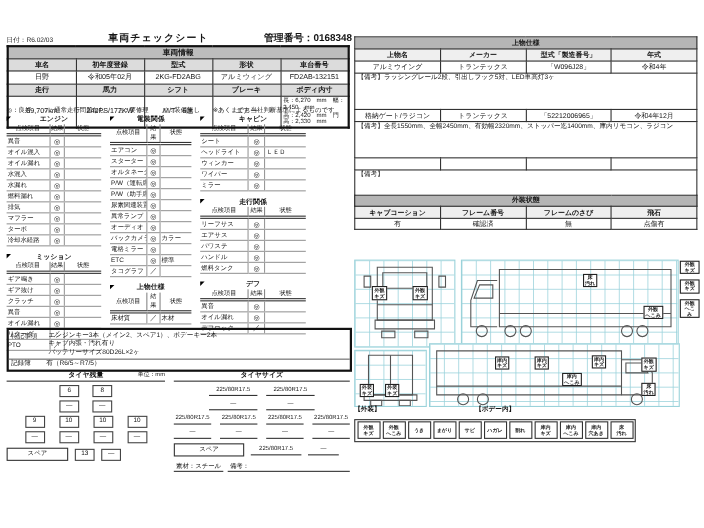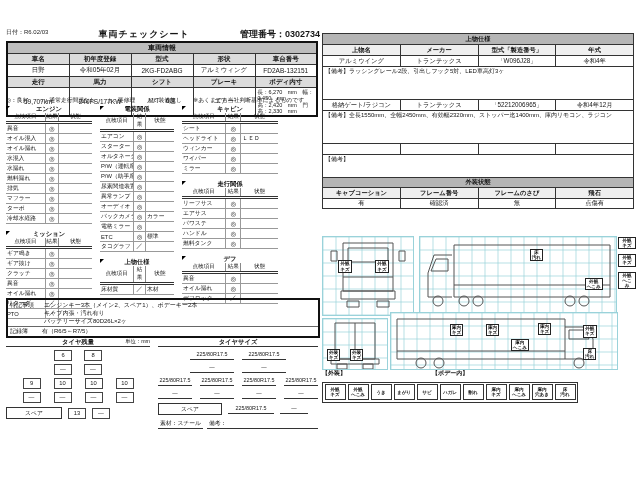--- a/index.html
+++ b/index.html
@@ -1,20 +1,20 @@
 <!DOCTYPE html>
 <html style="--grid: #9ad2da;"><head>
 <meta charset="utf-8">
 <style>
   html,body{margin:0;padding:0;}
   body{width:640px;height:480px;background:#ffffff;position:relative;overflow:hidden;
        font-family:"Liberation Sans","DejaVu Sans",sans-serif;color:#151515;}
   .abs{position:absolute;}
   
-  #header-row{left:6px;top:28px;width:314px;display:flex;justify-content:space-between;}
+  #header-row{left:6px;top:28px;width:314px;display:flex;justify-content:space-between;align-items:flex-end;}
   .date-lbl{font-size:6px;color:#222;}
   .sheet-title{font-size:9px;font-weight:bold;letter-spacing:1px;}
   .ctrl-num{font-size:9px;font-weight:bold;}
   
   table{border-collapse:collapse;table-layout:fixed;}
   #vehicle-table{left:6px;top:41px;width:312px;}
   #vehicle-table table{width:100%;border:2px solid #111;}
   #vehicle-table .band{background:#bdbdbd;font-weight:bold;font-size:7px;text-align:center;height:10px;}
   #vehicle-table th{background:#dcdcdc;font-size:6.5px;font-weight:bold;border:1px solid #333;height:10px;padding:0;}
   #vehicle-table td{font-size:6.5px;text-align:center;border:1px solid #333;height:11px;padding:0;}
@@ -78,21 +78,21 @@
   .dl-strip{margin-top:1px;border:1.5px solid #333;display:inline-flex;gap:2px;padding:1.5px;}
   .chip{border:1px solid #333;width:19px;height:14px;font-size:4.6px;font-weight:bold;text-align:center;
         white-space:pre-line;line-height:1.15;display:flex;align-items:center;justify-content:center;}
 </style>
 </head>
 <body>
 
 <div class="abs" id="header-row">
   <span class="date-lbl">日付：R6.02/03</span>
   <span class="sheet-title">車両チェックシート</span>
-  <span class="ctrl-num">管理番号：0302734</span>
+  <span class="ctrl-num">管理番号：0168348</span>
 </div>
 
 <div class="abs" id="vehicle-table">
     <table>
       <tbody>
         <tr>
           <td class="band" colspan="5">車両情報</td>
         </tr>
         <tr>
           <th style="width: 18%;">車名</th>

